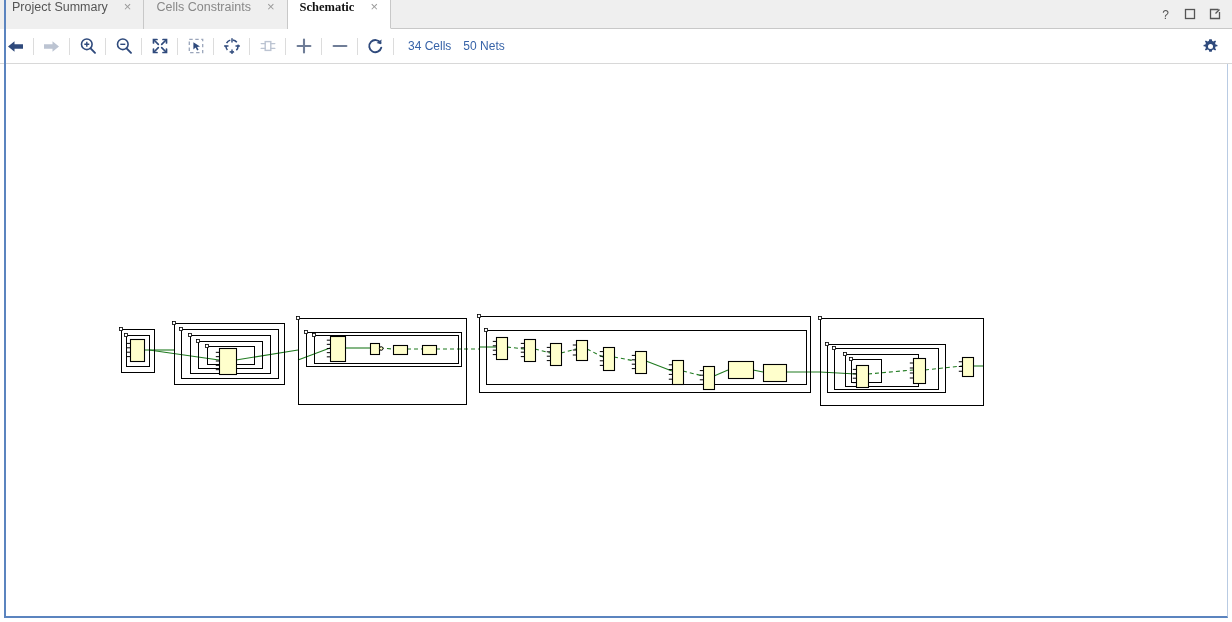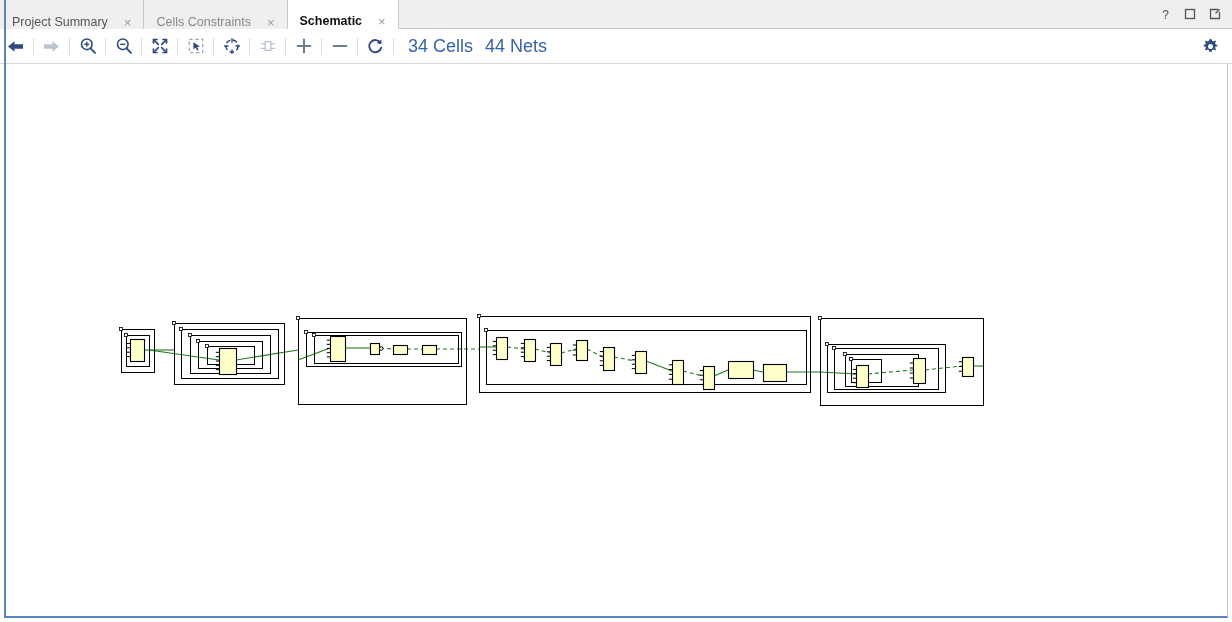--- a/index.html
+++ b/index.html
@@ -17,35 +17,35 @@
 
   
   .tabbar{
     position:absolute;left:0;top:0;width:1232px;height:29px;
     background:#efefef;
     border-bottom:1px solid #c8c8c8;
     box-sizing:border-box;
     display:flex;align-items:stretch;
   }
   .tab{
-    display:flex;align-items:flex-end;
+    display:flex;align-items:flex-start;
     padding:0 10px 0 12px;
     height:29px;box-sizing:border-box;
     border-right:1px solid #c8c8c8;
     color:#888;background:#efefef;
     font-size:12.5px;
     cursor:default;white-space:nowrap;
   }
   .tab .tab-label{margin-right:14px;}
   .tab.inactive-dark .tab-label{color:#555;}
   .tab.active{
     background:#ffffff;color:#111;font-weight:bold;
     border-bottom:1px solid #ffffff;
   }
-  .tab.active .tab-label{color:#111;}
+  .tab.active .tab-label{color:#111;font-family:Liberation Serif, serif;}
   .tab-close{
     color:#9a9a9a;font-size:13px;line-height:1;
     padding:0 2px;cursor:pointer;font-family:"Liberation Sans",sans-serif;
   }
   .tab.active .tab-close{color:#9a9a9a;font-weight:normal;}
   .tabbar-spacer{flex:1;border-right:none;}
   .winbtns{
     display:flex;align-items:center;gap:11px;
     padding:0 10px 0 6px;color:#555;
   }
@@ -57,21 +57,21 @@
     background:#ffffff;border-bottom:1px solid #d8d8d8;
     box-sizing:border-box;display:flex;align-items:center;
   }
   .tbtn{
     width:29px;height:29px;display:flex;align-items:center;justify-content:center;
     cursor:pointer;margin:0 1px;
   }
   .tbtn.disabled{cursor:default;}
   .tsep{width:1px;height:17px;background:#dcdcdc;margin:0 2px;}
   .tbl{
-    color:#3763a8;font-size:18px;margin-left:12px;cursor:pointer;
+    color:#3763a8;font-size:12px;margin-left:12px;cursor:pointer;
     white-space:nowrap;
   }
   .toolbar-spacer{flex:1;}
   .gear{
     width:32px;height:29px;display:flex;align-items:center;justify-content:center;
     cursor:pointer;margin-right:6px;
   }
 
   
   .canvas{
@@ -221,21 +221,21 @@
 
     <div class="tbtn">
       <svg width="19" height="19" viewBox="0 0 19 19">
         <path d="M14.6 6.0 A6.1 6.1 0 1 0 15.3 10.6" fill="none" stroke="#2f4a7c" stroke-width="1.9" stroke-linecap="round"></path>
         <path d="M15.6 2.6 L15.0 7.2 L10.6 6.0 Z" fill="#2f4a7c"></path>
       </svg>
     </div>
     <div class="tsep"></div>
 
     <div class="tbl" id="cells-label">34 Cells</div>
-    <div class="tbl" id="nets-label">44 Nets</div>
+    <div class="tbl" id="nets-label">50 Nets</div>
 
     <div class="toolbar-spacer"></div>
 
     <div class="gear">
       <svg width="17" height="17" viewBox="0 0 17 17">
         <path d="M8.5 1.2 l1.25 0 0.45 1.85 1.35 0.56 1.62 -1.0 0.88 0.88 -1.0 1.62 0.56 1.35 1.85 0.45 0 1.25 -1.85 0.45 -0.56 1.35 1.0 1.62 -0.88 0.88 -1.62 -1.0 -1.35 0.56 -0.45 1.85 -1.25 0 -1.25 0 -0.45 -1.85 -1.35 -0.56 -1.62 1.0 -0.88 -0.88 1.0 -1.62 -0.56 -1.35 -1.85 -0.45 0 -1.25 1.85 -0.45 0.56 -1.35 -1.0 -1.62 0.88 -0.88 1.62 1.0 1.35 -0.56 0.45 -1.85 z" fill="#2f4a7c"></path>
         <circle cx="8.5" cy="8.5" r="2.5" fill="#ffffff"></circle>
       </svg>
     </div>
   </div>

